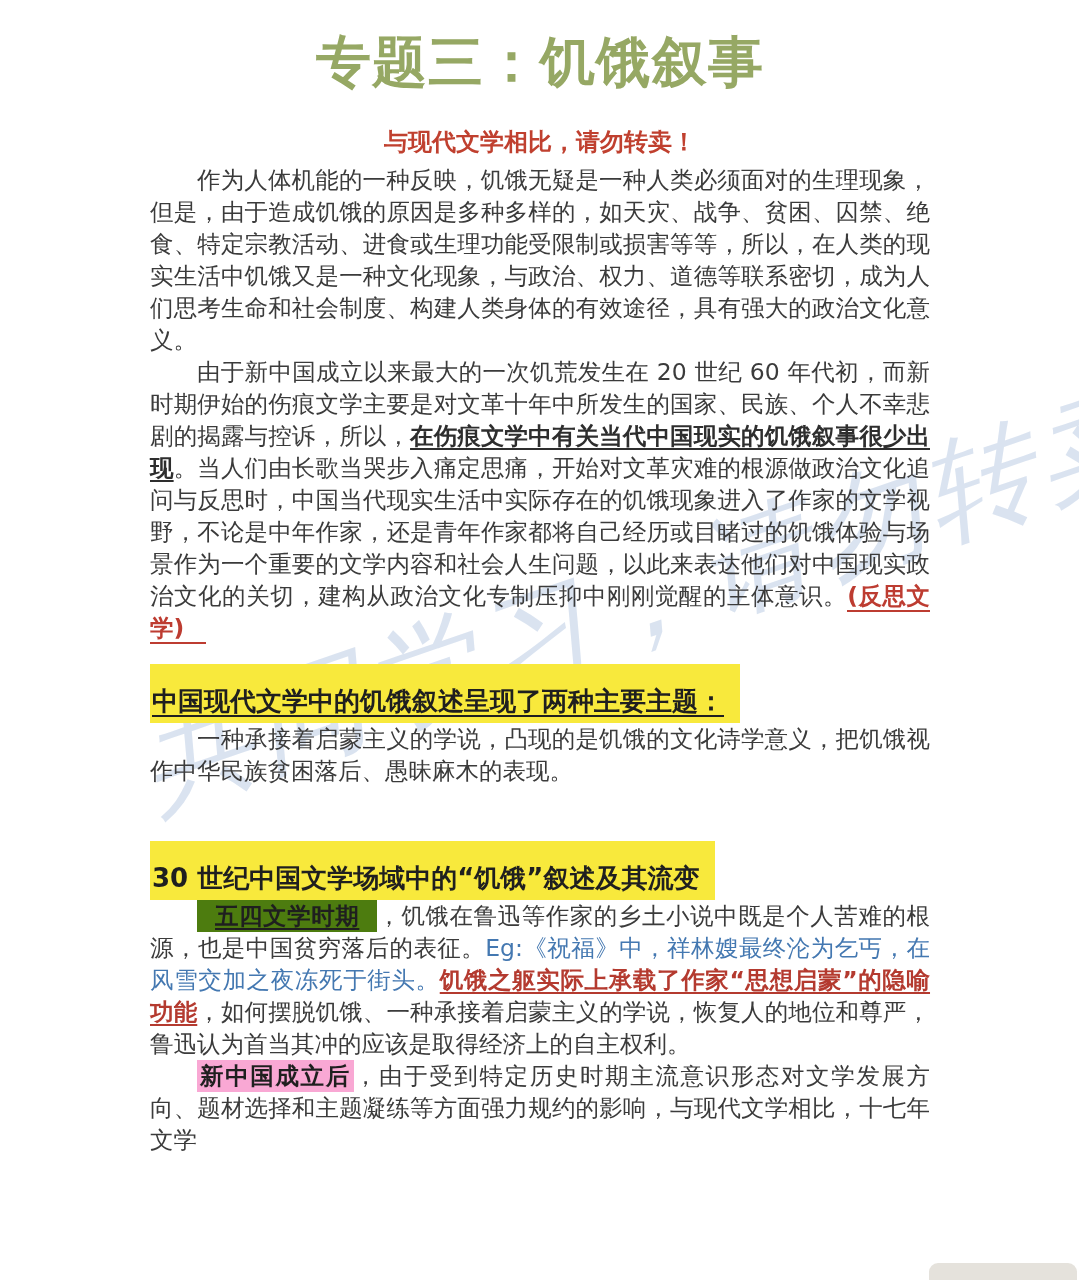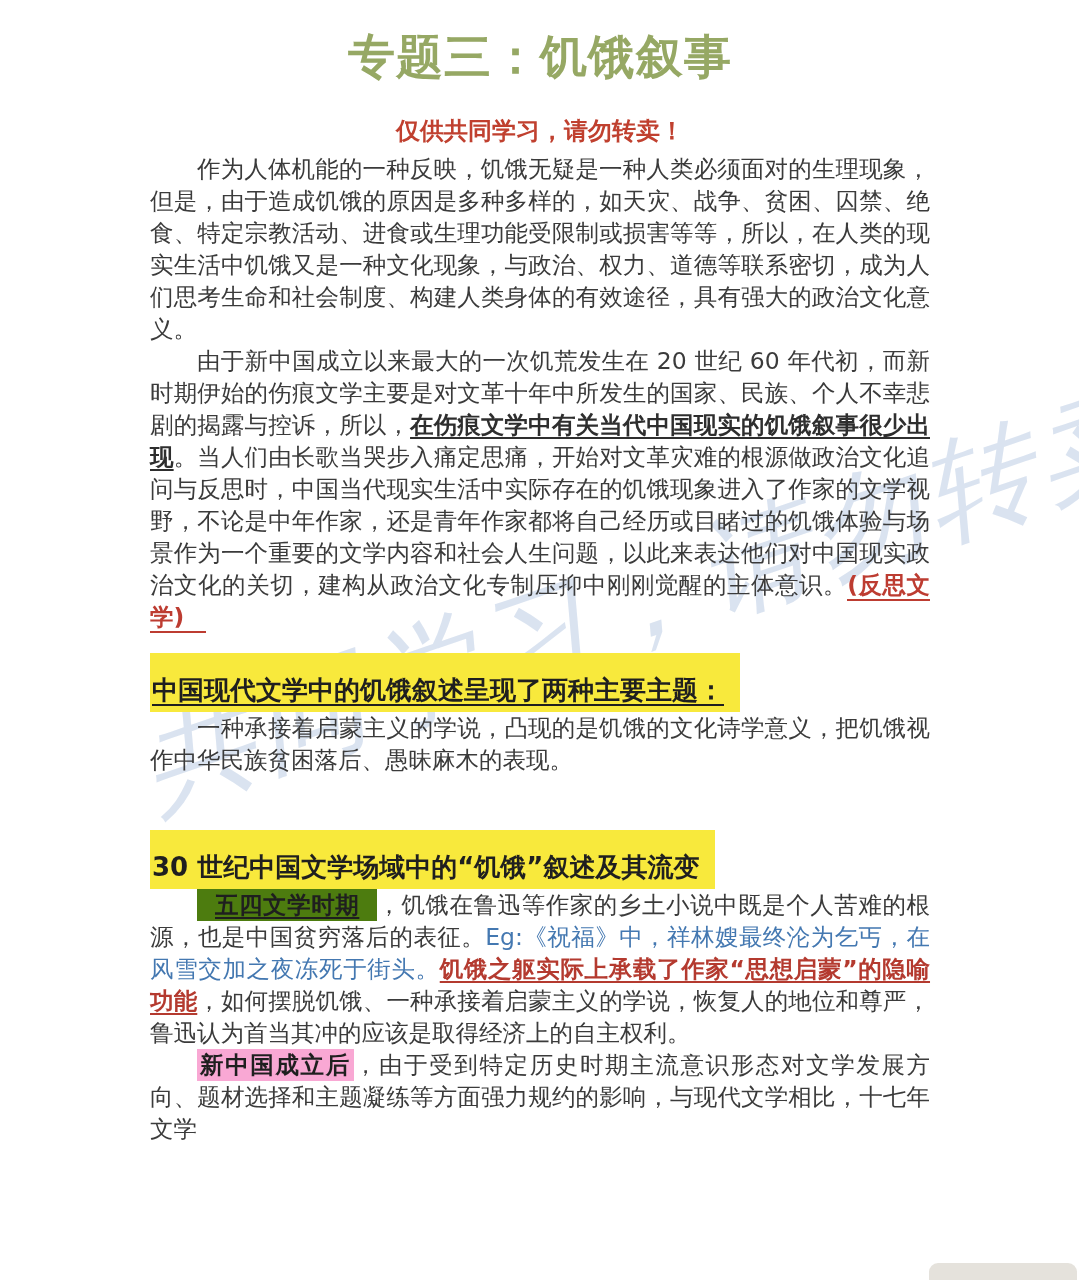--- a/index.html
+++ b/index.html
@@ -12,21 +12,21 @@
     color: #383838;
   }
   .doc {
     position: relative;
     padding: 14px 149px 0 150px;
     z-index: 2;
   }
   .page-title {
     text-align: center;
     color: #96a864;
-    font-size: 47px;
+    font-size: 55px;
     font-weight: 800;
     margin: 12px 0 0 0;
     letter-spacing: 1px;
   }
   .notice {
     text-align: center;
     color: #c0402f;
     font-size: 24px;
     font-weight: 700;
     margin-top: 26px;
@@ -126,21 +126,21 @@
 </style>
 </head>
 <body>
 
 <div class="watermark">共同学习，请勿转卖</div>
 
 <div class="doc">
 
   <h1 class="page-title">专题三：饥饿叙事</h1>
 
-  <div class="notice">仅供共同学习，请勿转卖！</div>
+  <div class="notice">与现代文学相比，请勿转卖！</div>
 
 
   <p class="body first">作为人体机能的一种反映，饥饿无疑是一种人类必须面对的生理现象，但是，由于造成饥饿的原因是多种多样的，如天灾、战争、贫困、囚禁、绝食、特定宗教活动、进食或生理功能受限制或损害等等，所以，在人类的现实生活中饥饿又是一种文化现象，与政治、权力、道德等联系密切，成为人们思考生命和社会制度、构建人类身体的有效途径，具有强大的政治文化意义。</p>
 
   <p class="body"><span>由于新中国成立以来最大的一次饥荒发生在 20 世纪 60 年代初，而新时期伊始的伤痕文学主要是对文革十年中所发生的国家、民族、个人不幸悲剧的揭露与控诉，所以，</span><span class="u-bold-black">在伤痕文学中有关当代中国现实的饥饿叙事很少出现</span><span>。当人们由长歌当哭步入痛定思痛，开始对文革灾难的根源做政治文化追问与反思时，中国当代现实生活中实际存在的饥饿现象进入了作家的文学视野，不论是中年作家，还是青年作家都将自己经历或目睹过的饥饿体验与场景作为一个重要的文学内容和社会人生问题，以此来表达他们对中国现实政治文化的关切，建构从政治文化专制压抑中刚刚觉醒的主体意识。</span><span class="red-underline">(反思文学)</span></p>
 
   <div class="heading-wrap-1">
     <h2 class="section-heading underlined">中国现代文学中的饥饿叙述呈现了两种主要主题：</h2>
   </div>
 

